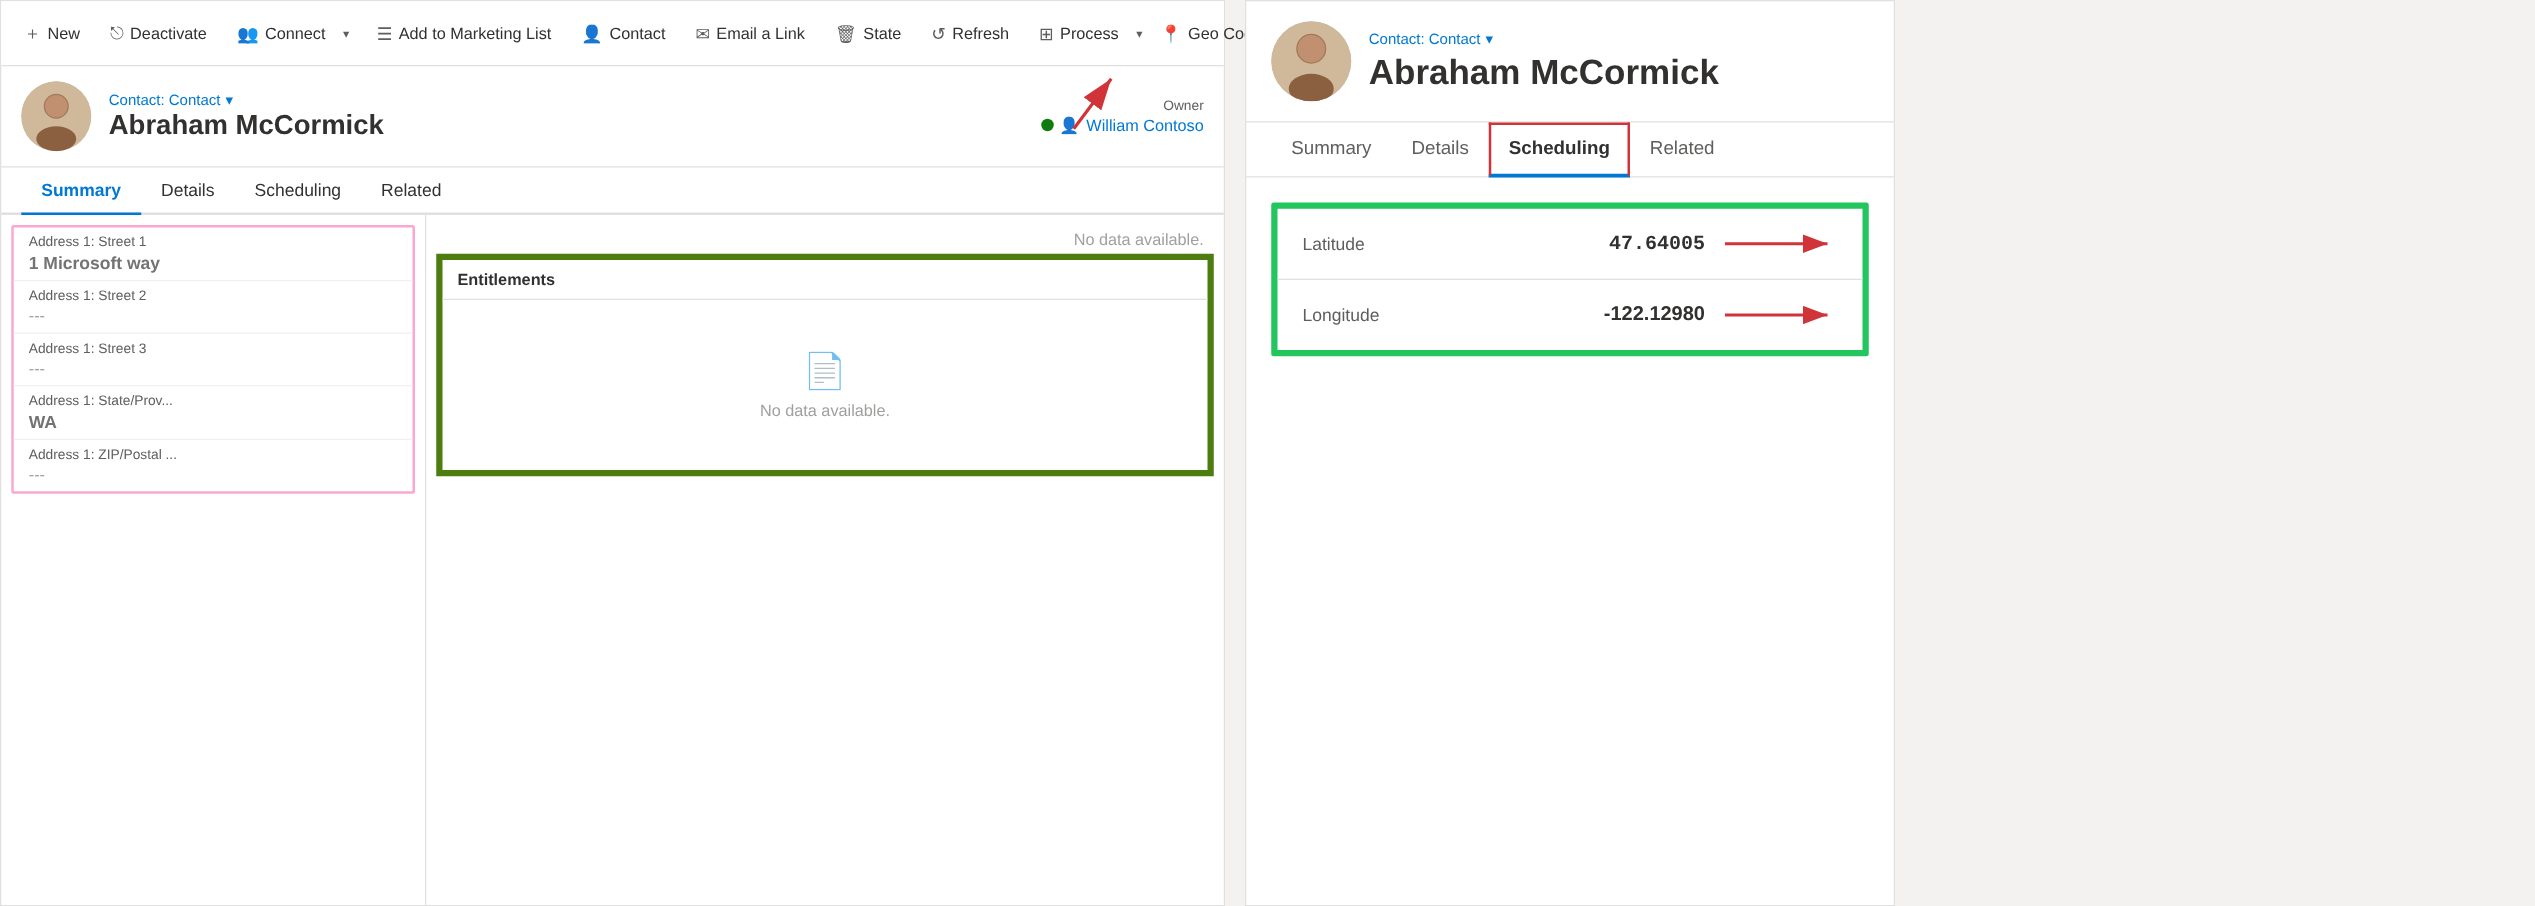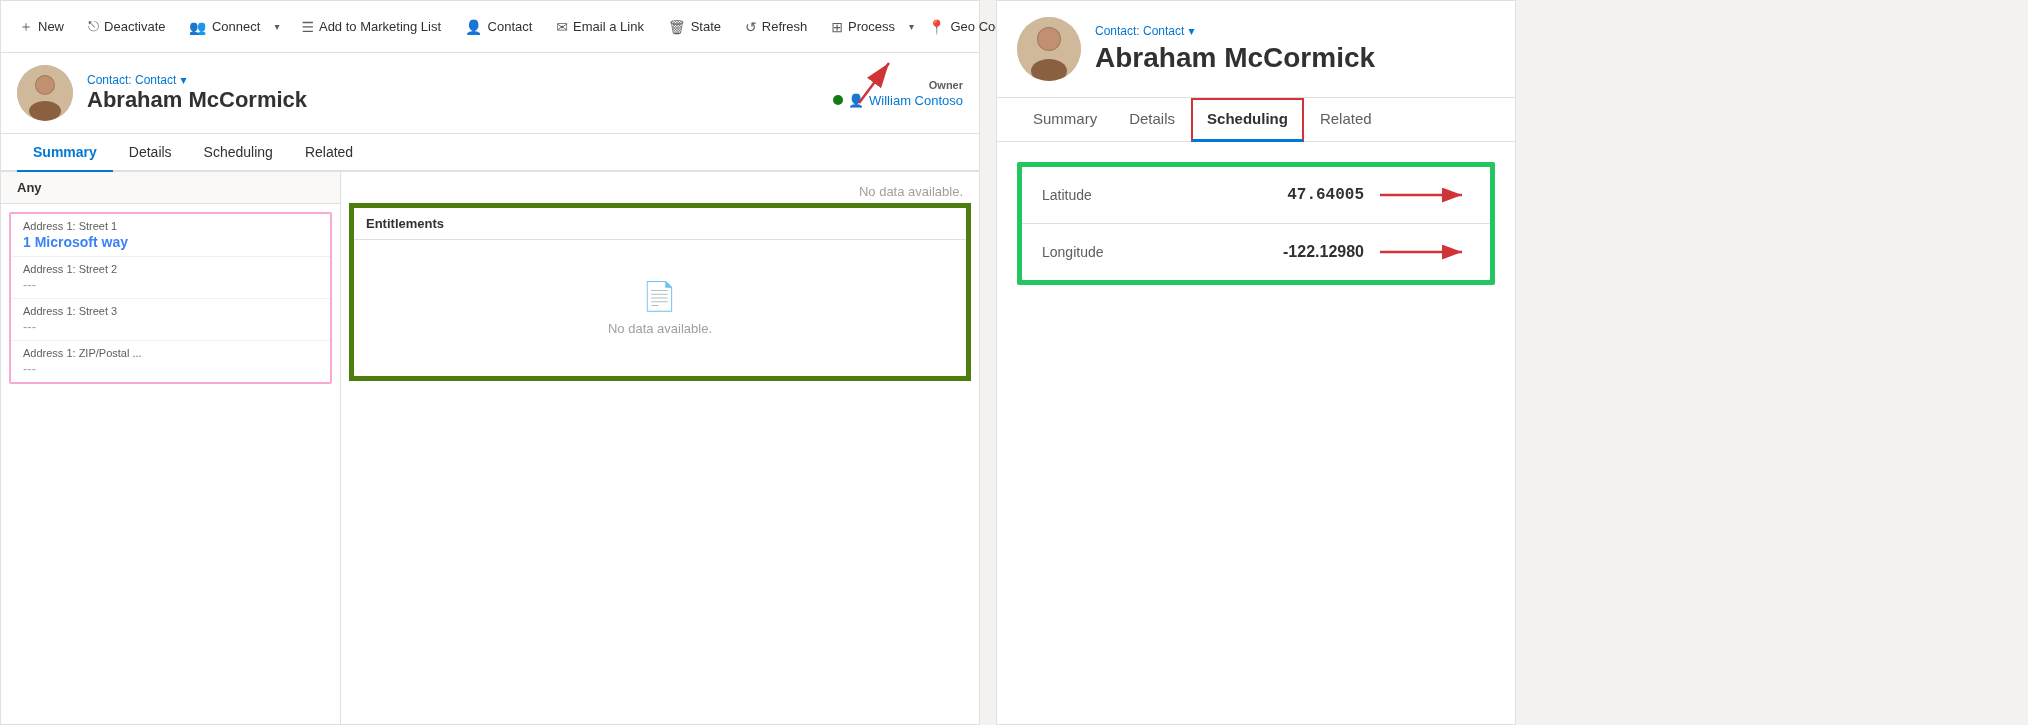--- a/index.html
+++ b/index.html
@@ -103,21 +103,21 @@
       font-size: 22px;
       font-weight: 600;
       color: #323130;
     }
     .owner-block {
       display: flex;
       flex-direction: column;
       align-items: flex-end;
       gap: 2px;
     }
-    .owner-label { font-size: 11px; color: #605e5c; font-weight: bold; }
+    .owner-label { font-size: 11px; color: #605e5c; }
     .owner-value {
       display: flex;
       align-items: center;
       gap: 5px;
       font-size: 13px;
       color: #0078d4;
       cursor: pointer;
     }
     .owner-dot {
       width: 10px;
@@ -179,21 +179,21 @@
       border-bottom: 1px solid #f0f0f0;
     }
     .form-field:last-child { border-bottom: none; }
     .field-label {
       font-size: 11px;
       color: #605e5c;
       margin-bottom: 2px;
     }
     .field-value {
       font-size: 13px;
-      color: #3b82f6;
+      color: #737373;
     }
     .field-value.bold { font-weight: 700; font-size: 14px; }
     .field-value.empty { color: #a19f9d; }
 
     
     .right-section {
       flex: 1;
       overflow-y: auto;
       padding: 8px;
     }
@@ -402,33 +402,36 @@
   <div class="tabs">
     <div class="tab active">Summary</div>
     <div class="tab">Details</div>
     <div class="tab">Scheduling</div>
     <div class="tab">Related</div>
   </div>
 
   <div class="main-content">
 
     <div class="form-section">
-      <div class="section-header">Any</div>
       <div class="form-highlighted">
         <div class="form-field">
           <div class="field-label">Address 1: Street 1</div>
           <div class="field-value bold">1 Microsoft way</div>
         </div>
         <div class="form-field">
           <div class="field-label">Address 1: Street 2</div>
           <div class="field-value empty">---</div>
         </div>
         <div class="form-field">
           <div class="field-label">Address 1: Street 3</div>
           <div class="field-value empty">---</div>
+        </div>
+        <div class="form-field">
+          <div class="field-label">Address 1: State/Prov...</div>
+          <div class="field-value bold">WA</div>
         </div>
         <div class="form-field">
           <div class="field-label">Address 1: ZIP/Postal ...</div>
           <div class="field-value empty">---</div>
         </div>
       </div>
     </div>
 
     <div class="right-section">
       <div style="text-align:right; padding: 4px 8px; font-size:13px; color:#a19f9d;">No data available.</div>

